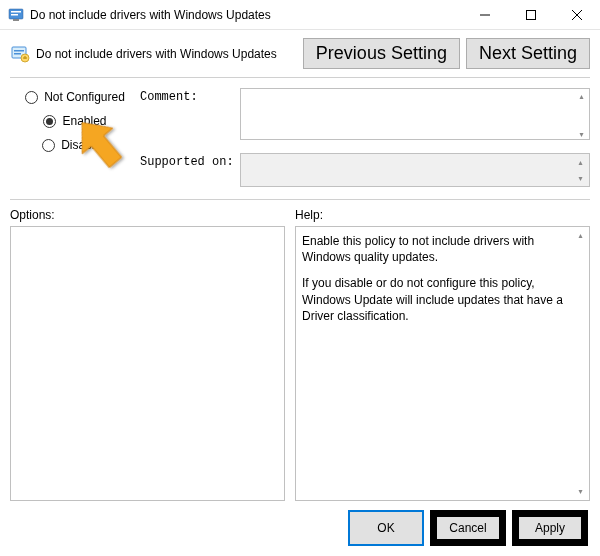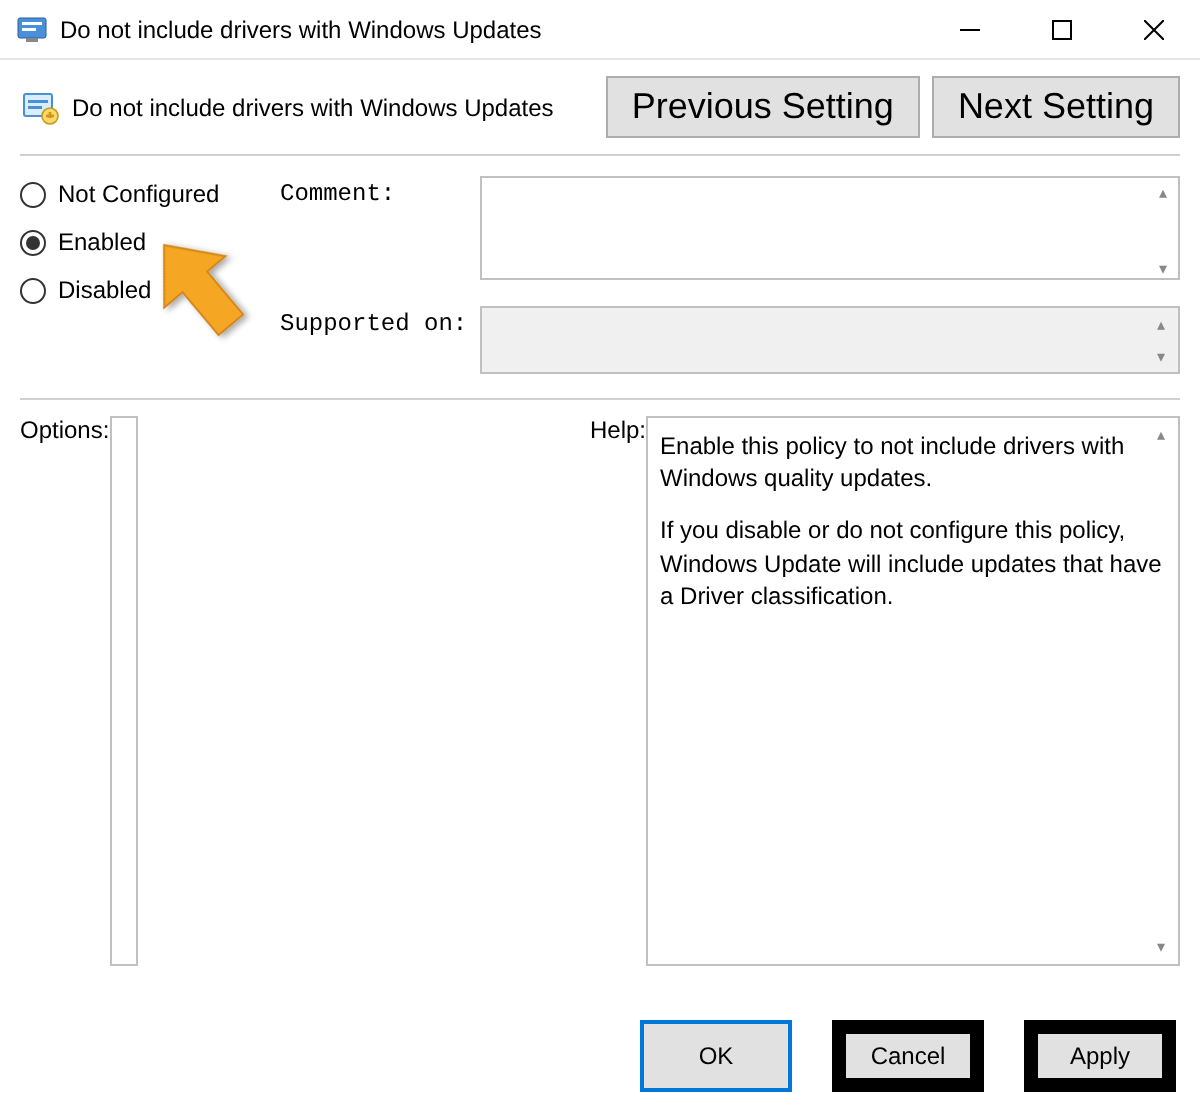--- a/index.html
+++ b/index.html
@@ -60,20 +60,21 @@
     }
     .radio-col {
       width: 130px;
       padding-top: 2px;
     }
     .radio-row {
       display: flex;
       align-items: center;
       margin-bottom: 10px;
       cursor: pointer;
+      justify-content: center;
     }
     .radio-outer {
       width: 13px; height: 13px;
       border: 1px solid #333;
       border-radius: 50%;
       margin-right: 6px;
       display: flex; align-items: center; justify-content: center;
       background: #fff;
     }
     .radio-inner {
@@ -128,40 +129,40 @@
       cursor: pointer;
     }
 
     .hr2 { border: none; border-top: 1px solid #d0d0d0; margin: 2px 10px 8px 10px; }
 
     .panels-row {
       display: flex;
       padding: 0 10px;
       gap: 10px;
     }
-    .panel-col { flex: 1; display: flex; flex-direction: row; }
+    .panel-col { flex: 1; display: flex; flex-direction: column; }
     .panel-col.left { flex: 0 0 275px; }
     .panel-label { margin-bottom: 4px; }
     .panel-box {
       border: 1px solid #c0c0c0;
       background: #fff;
       height: 275px;
       padding: 6px;
       font-size: 12px;
       color: #000;
       position: relative;
       overflow: hidden;
     }
     .panel-box.help p { margin-bottom: 10px; line-height: 1.35; }
 
     .footer {
       position: absolute;
       bottom: 10px; right: 12px;
       display: flex;
-      gap: 20px;
+      gap: 6px;
     }
     .footer-btn {
       background: #e1e1e1;
       border: 7px solid #000000;
       padding: 4px 0;
       width: 76px;
       font-size: 12px;
       cursor: pointer;
     }
     .footer-btn.primary {

